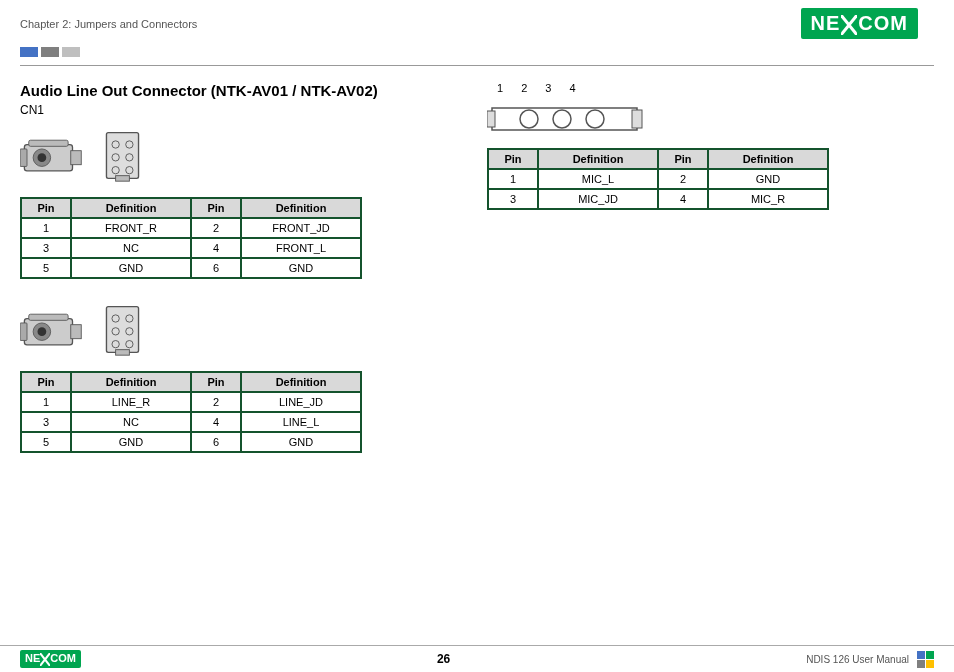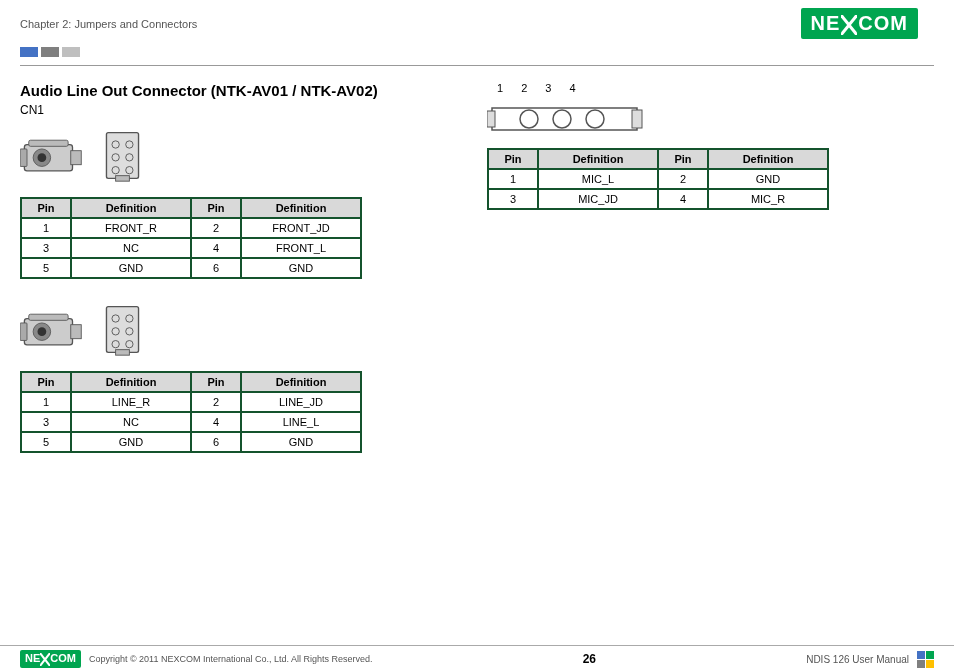--- a/index.html
+++ b/index.html
@@ -411,21 +411,20 @@
 </div>
 
 <div class="page-footer">
   <div class="footer-left">
     <div class="footer-logo">
       NE<svg width="10" height="13" viewBox="0 0 10 13" style="vertical-align:middle;display:inline-block;">
         <line x1="0" y1="0" x2="10" y2="13" stroke="white" stroke-width="2"></line>
         <line x1="10" y1="0" x2="0" y2="13" stroke="white" stroke-width="2"></line>
       </svg>COM
     </div>
-    <span class="footer-copy">Copyright © 2011 NEXCOM International Co., Ltd. All Rights Reserved.</span>
   </div>
   <div class="footer-page">26</div>
   <div style="display:flex;align-items:center;gap:8px;">
     <span class="footer-right">NDIS 126 User Manual</span>
     <div class="footer-grid">
       <span></span>
       <span></span>
       <span></span>
       <span></span>
     </div>

